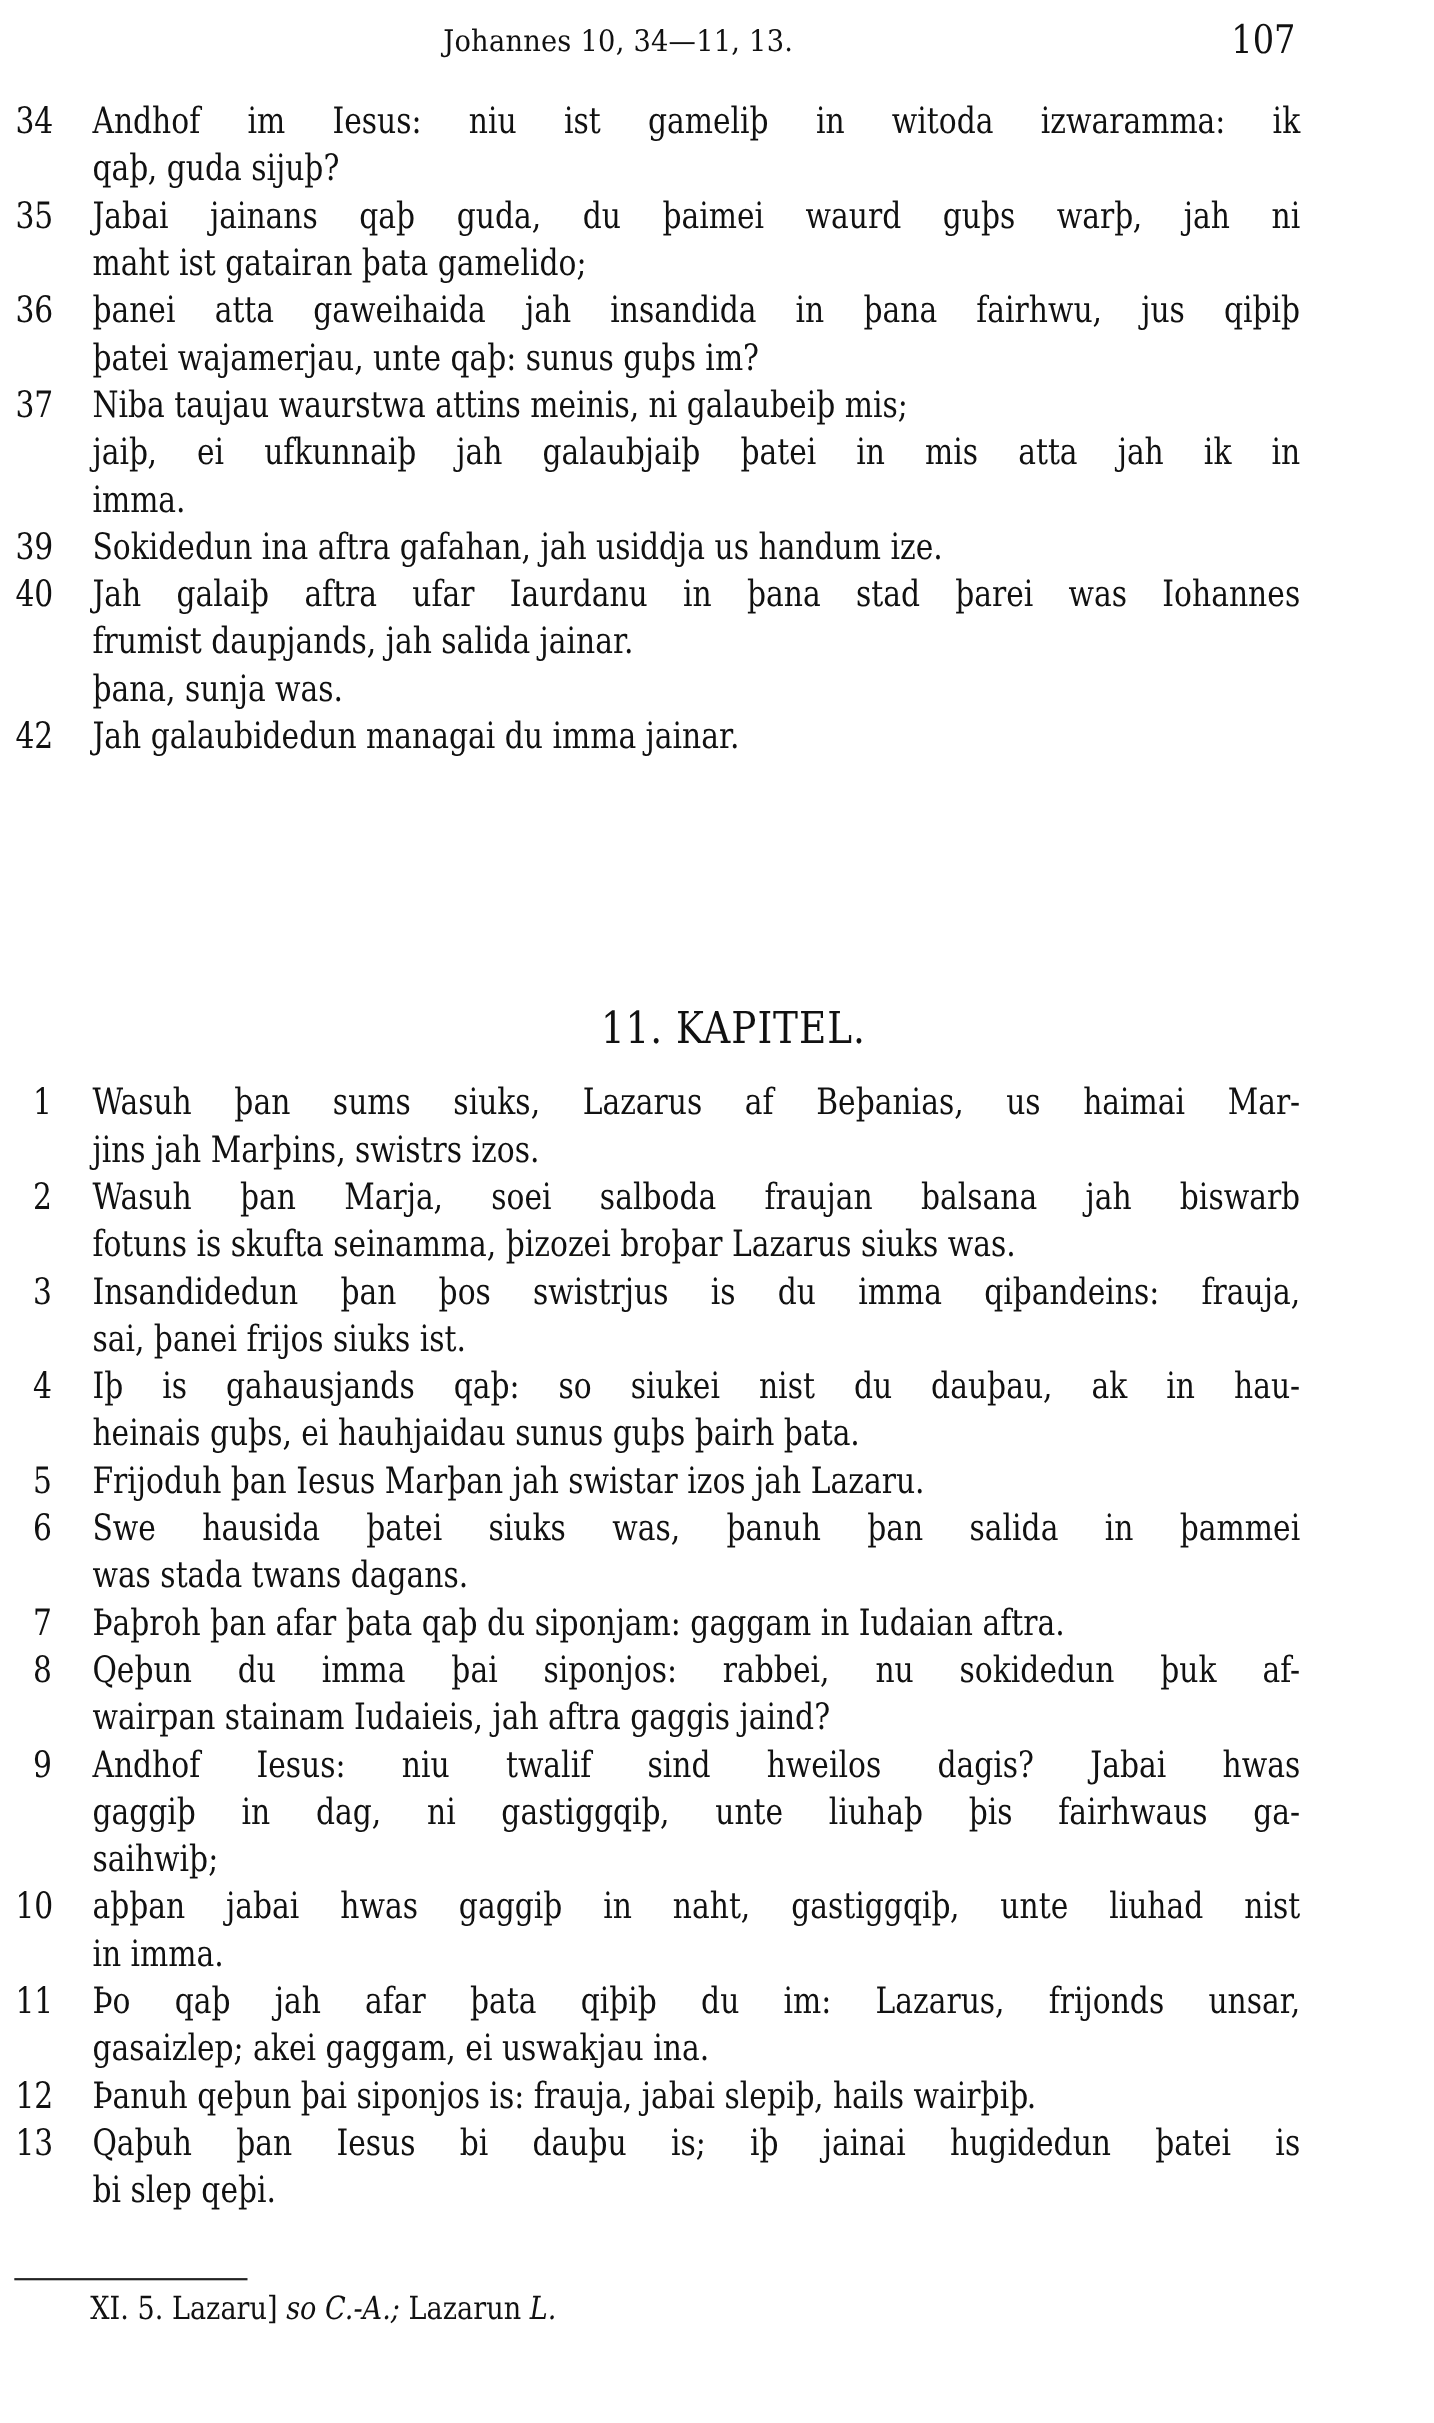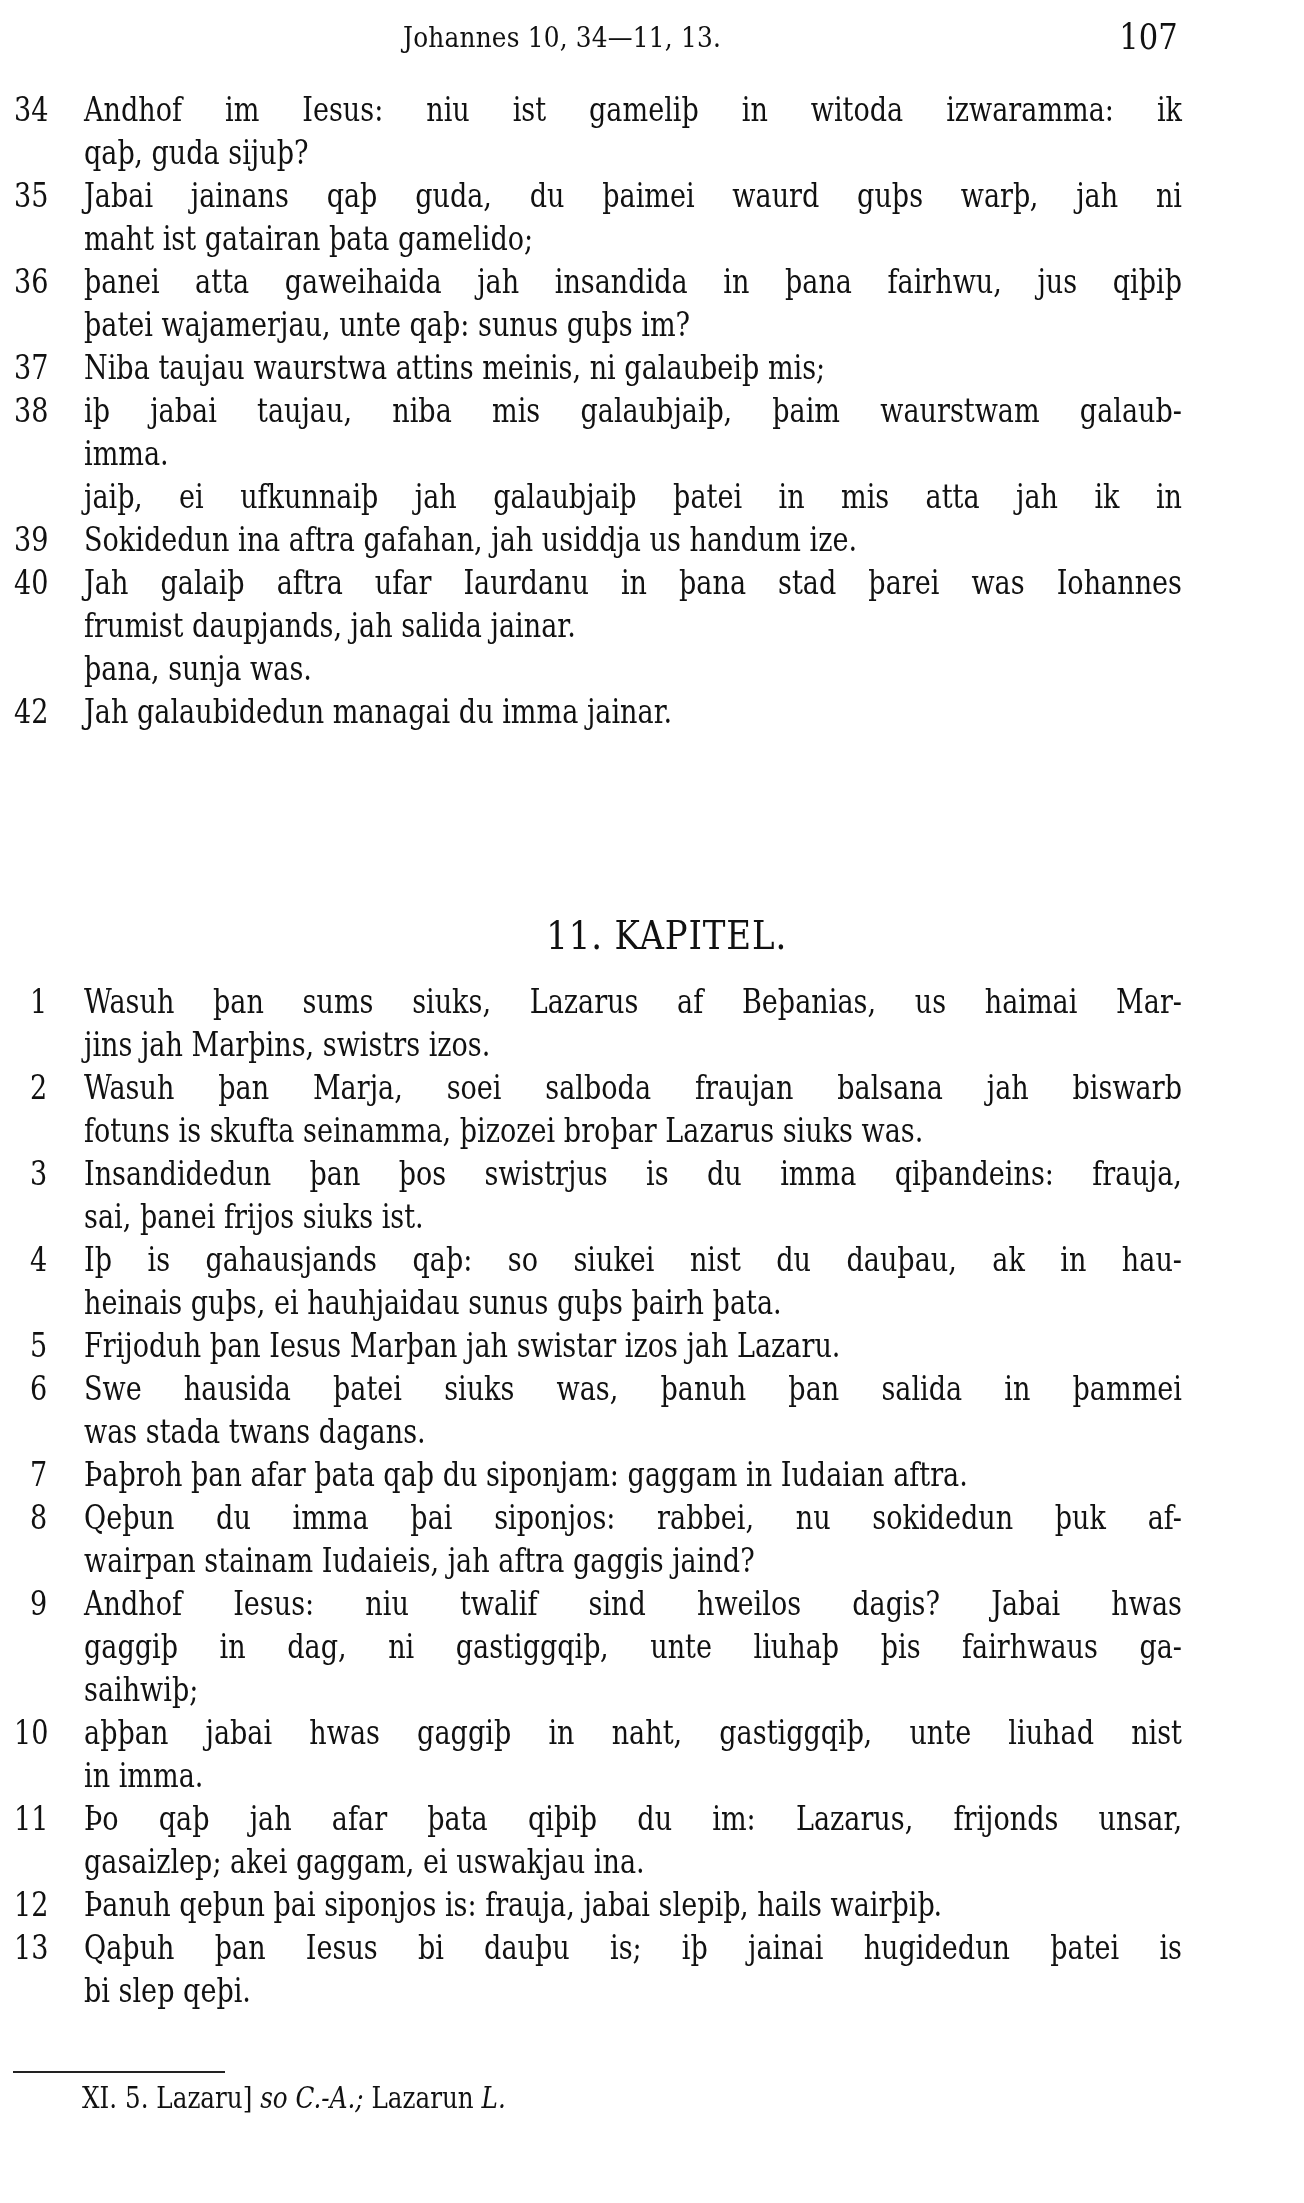--- a/index.html
+++ b/index.html
@@ -94,28 +94,24 @@
         </div>
       </div>
       <div class="verse">
         <div class="vline">
           <span class="vnum">37</span>
           <span class="vtext last"><span class="vtext-inner">Niba taujau waurstwa attins meinis, ni galaubeiþ mis;</span></span>
         </div>
       </div>
       <div class="verse">
         <div class="vline">
-          <span class="vnum">38</span>
-          <span class="vtext"><span class="vtext-inner">iþ jabai taujau, niba mis galaubjaiþ, þaim waurstwam galaub-</span></span>
+          <span class="vtext"><span class="vtext-inner">jaiþ, ei ufkunnaiþ jah galaubjaiþ þatei in mis atta jah ik in</span></span>
         </div>
         <div class="vline">
           <span class="vtext last"><span class="vtext-inner">imma.</span></span>
-        </div>
-        <div class="vline">
-          <span class="vtext"><span class="vtext-inner">jaiþ, ei ufkunnaiþ jah galaubjaiþ þatei in mis atta jah ik in</span></span>
         </div>
       </div>
       <div class="verse">
         <div class="vline">
           <span class="vnum">39</span>
           <span class="vtext last"><span class="vtext-inner">Sokidedun ina aftra gafahan, jah usiddja us handum ize.</span></span>
         </div>
       </div>
       <div class="verse">
         <div class="vline">

